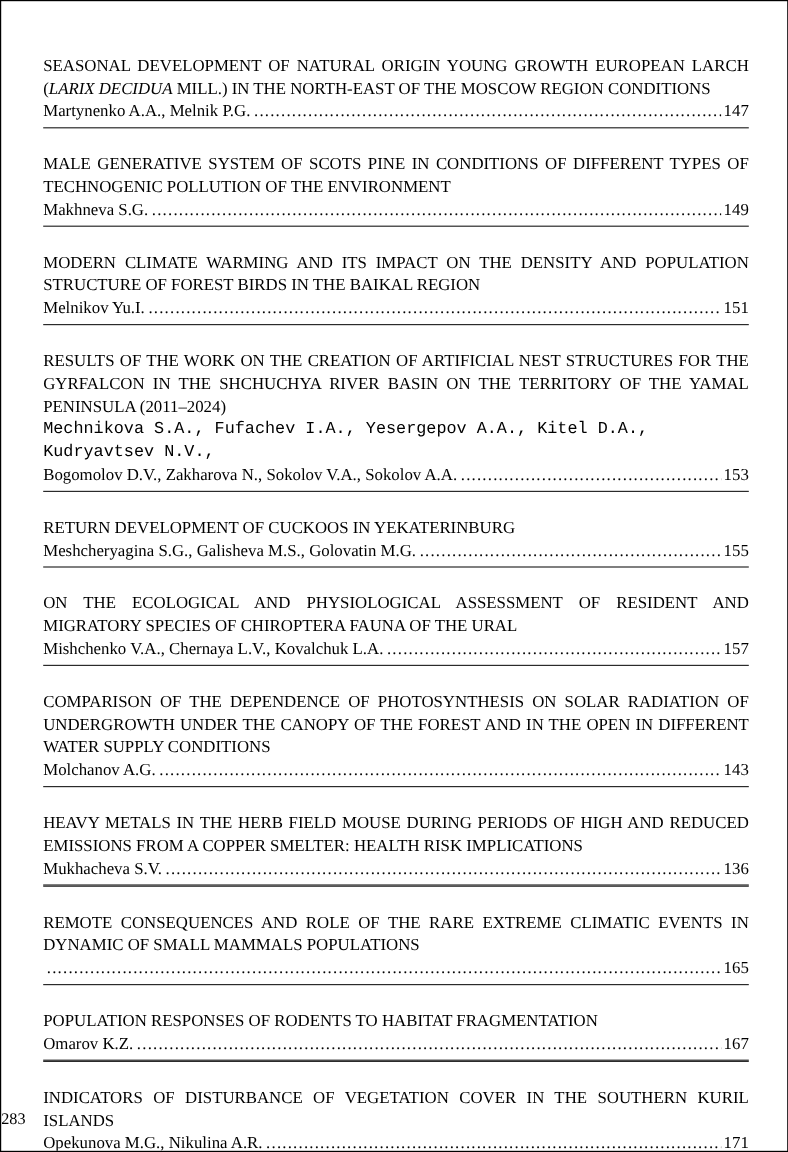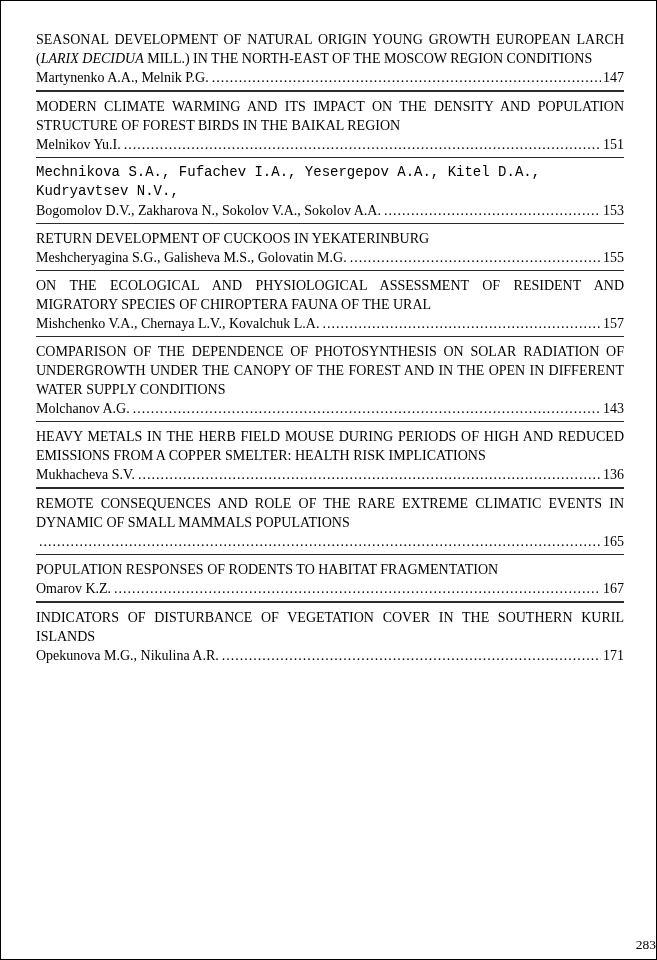--- a/index.html
+++ b/index.html
@@ -12,21 +12,21 @@
   }
   .page {
     width: 657px;
     height: 960px;
     background: #fff;
     border: 1px solid #000;
     padding: 24px 32px 0 35px;
     position: relative;
     overflow: hidden;
   }
-  .entry { padding: 5px 0 3px; }
+  .entry { padding: 5px 0 3px; margin-top: 16px; }
   .title {
     font-size: 14px;
     line-height: 19px;
     font-weight: normal;
     text-align: justify;
   }
   .title .latin { font-style: italic; }
   .authors-cont {
     font-size: 14px;
     line-height: 19px;
@@ -48,53 +48,62 @@
   .leader::after {
     content: "........................................................................................................................................................................................................";
     letter-spacing: 1px;
   }
   .pagenum { white-space: nowrap; }
   .divider { border-top: 1px solid #2b2b2b; }
   .footer {
     position: absolute;
     left: 0;
     right: 0;
-    bottom: 6px;
-    text-align: right;
+    bottom: 18px;
+    text-align: left;
     font-size: 13.5px;
   }
 </style>
 </head>
 <body>
 
 <div class="page">
 
   <section class="entry">
     <h2 class="title"><span>SEASONAL DEVELOPMENT OF NATURAL ORIGIN YOUNG GROWTH EUROPEAN LARCH (</span><span class="latin">LARIX DECIDUA</span><span> MILL.) IN THE NORTH-EAST OF THE MOSCOW REGION CONDITIONS</span></h2>
     <div class="authors-row">
       <span class="authors">Martynenko A.A., Melnik P.G.</span>
       <span class="leader"></span>
       <span class="pagenum">147</span>
     </div>
   </section>
   <div class="divider"></div>
 
+  <section class="entry">
+    <h2 class="title">MALE GENERATIVE SYSTEM OF SCOTS PINE IN CONDITIONS OF DIFFERENT TYPES OF TECHNOGENIC POLLUTION OF THE ENVIRONMENT</h2>
+    <div class="authors-row">
+      <span class="authors">Makhneva S.G.</span>
+      <span class="leader"></span>
+      <span class="pagenum">149</span>
+    </div>
+  </section>
   <div class="divider"></div>
 
   <section class="entry">
     <h2 class="title">MODERN CLIMATE WARMING AND ITS IMPACT ON THE DENSITY AND POPULATION STRUCTURE OF FOREST BIRDS IN THE BAIKAL REGION</h2>
     <div class="authors-row">
       <span class="authors">Melnikov Yu.I.</span>
       <span class="leader"></span>
       <span class="pagenum">151</span>
     </div>
   </section>
   <div class="divider"></div>
 
   <section class="entry">
+    <h2 class="title">RESULTS OF THE WORK ON THE CREATION OF ARTIFICIAL NEST STRUCTURES FOR THE GYRFALCON IN THE SHCHUCHYA RIVER BASIN ON THE TERRITORY OF THE YAMAL PENINSULA (2011–2024)</h2>
     <div class="authors-cont">Mechnikova S.A., Fufachev I.A., Yesergepov A.A., Kitel D.A., Kudryavtsev N.V.,</div>
     <div class="authors-row">
       <span class="authors">Bogomolov D.V., Zakharova N., Sokolov V.A., Sokolov A.A.</span>
       <span class="leader"></span>
       <span class="pagenum">153</span>
     </div>
   </section>
   <div class="divider"></div>
 
   <section class="entry">

